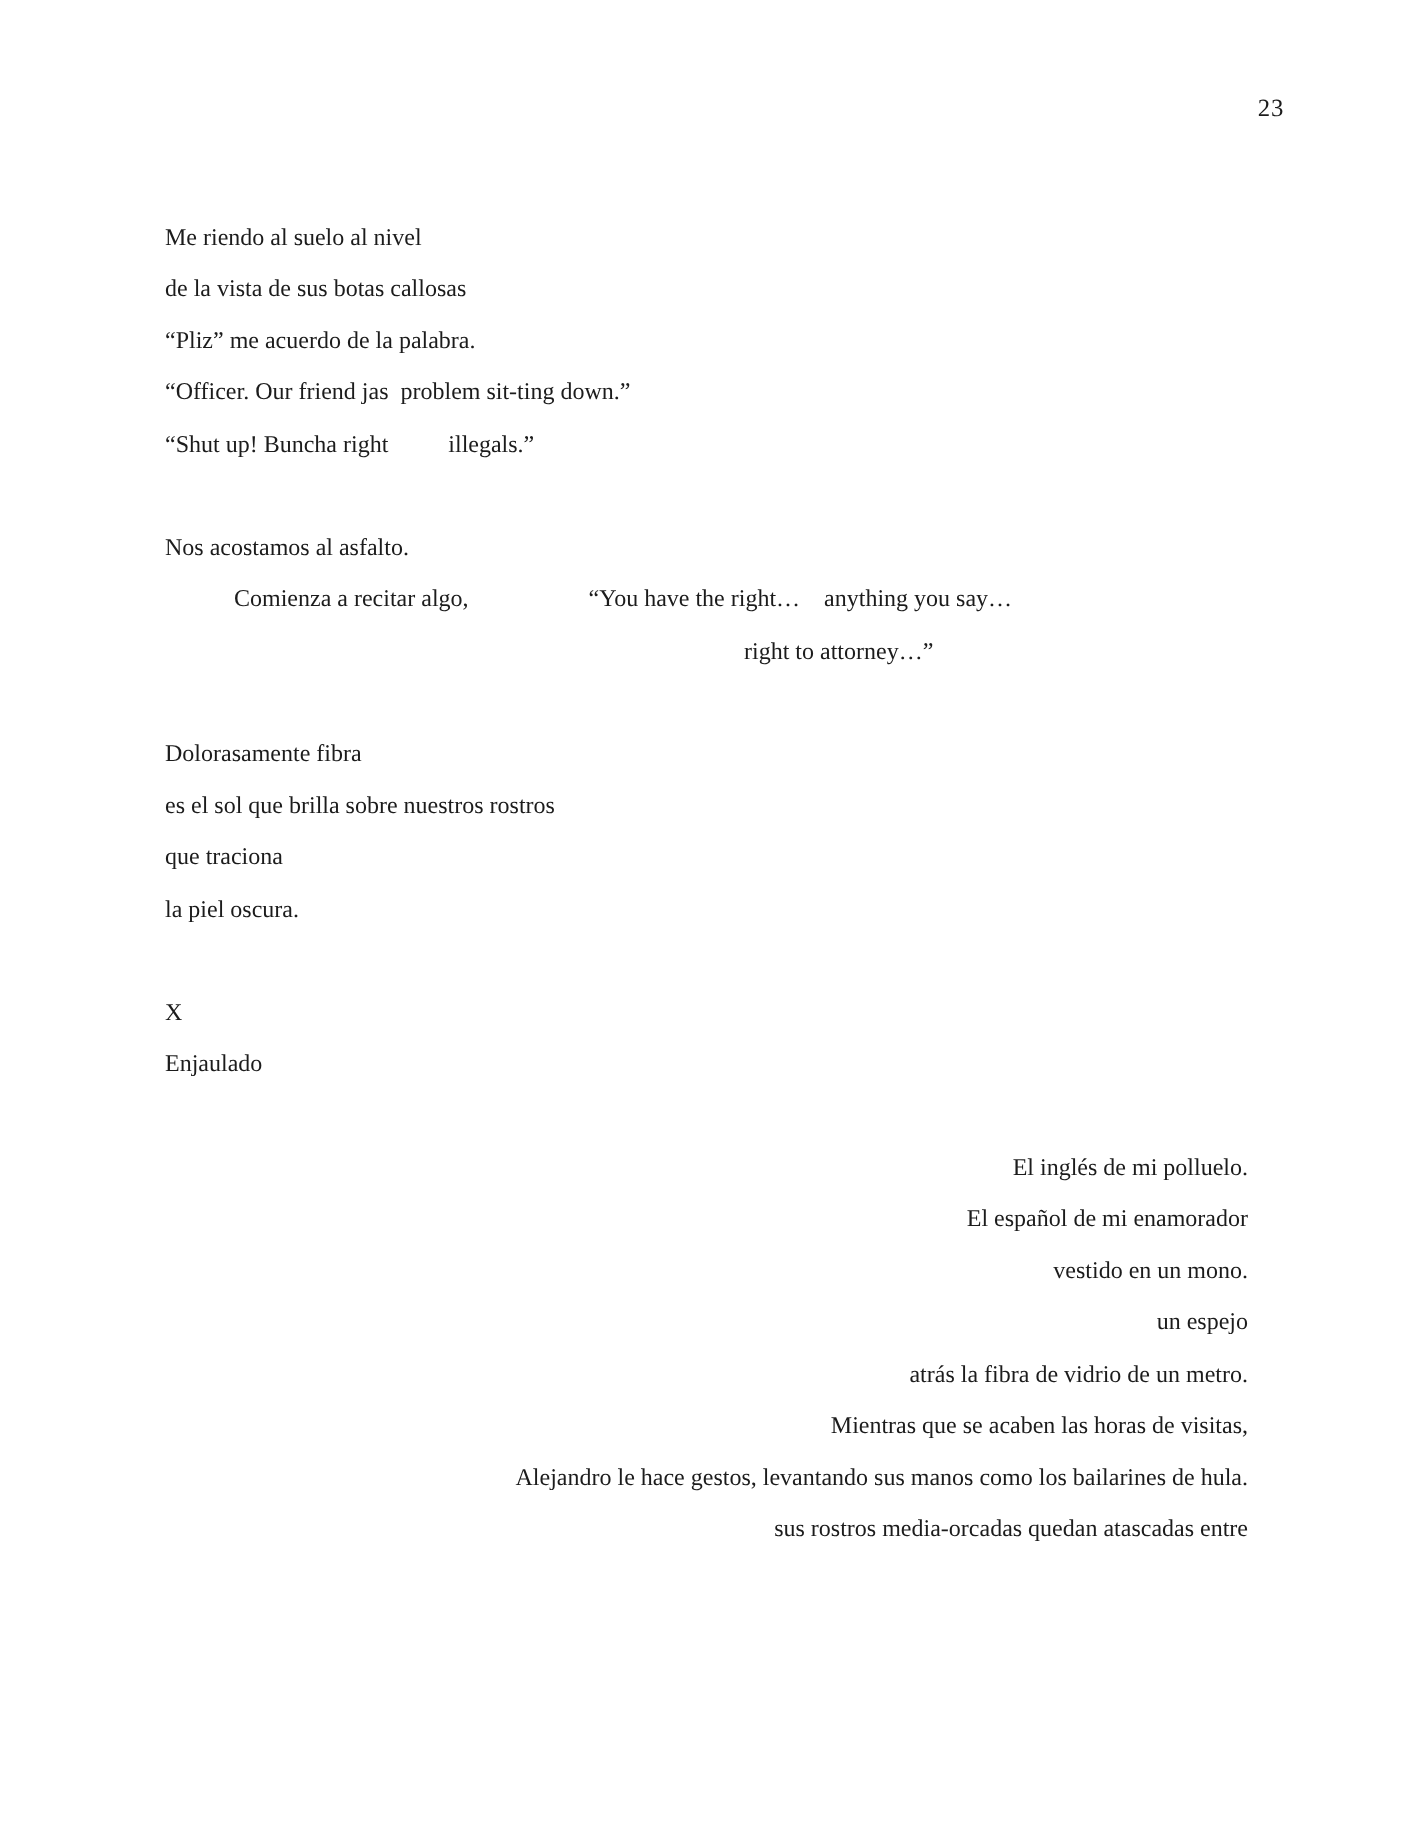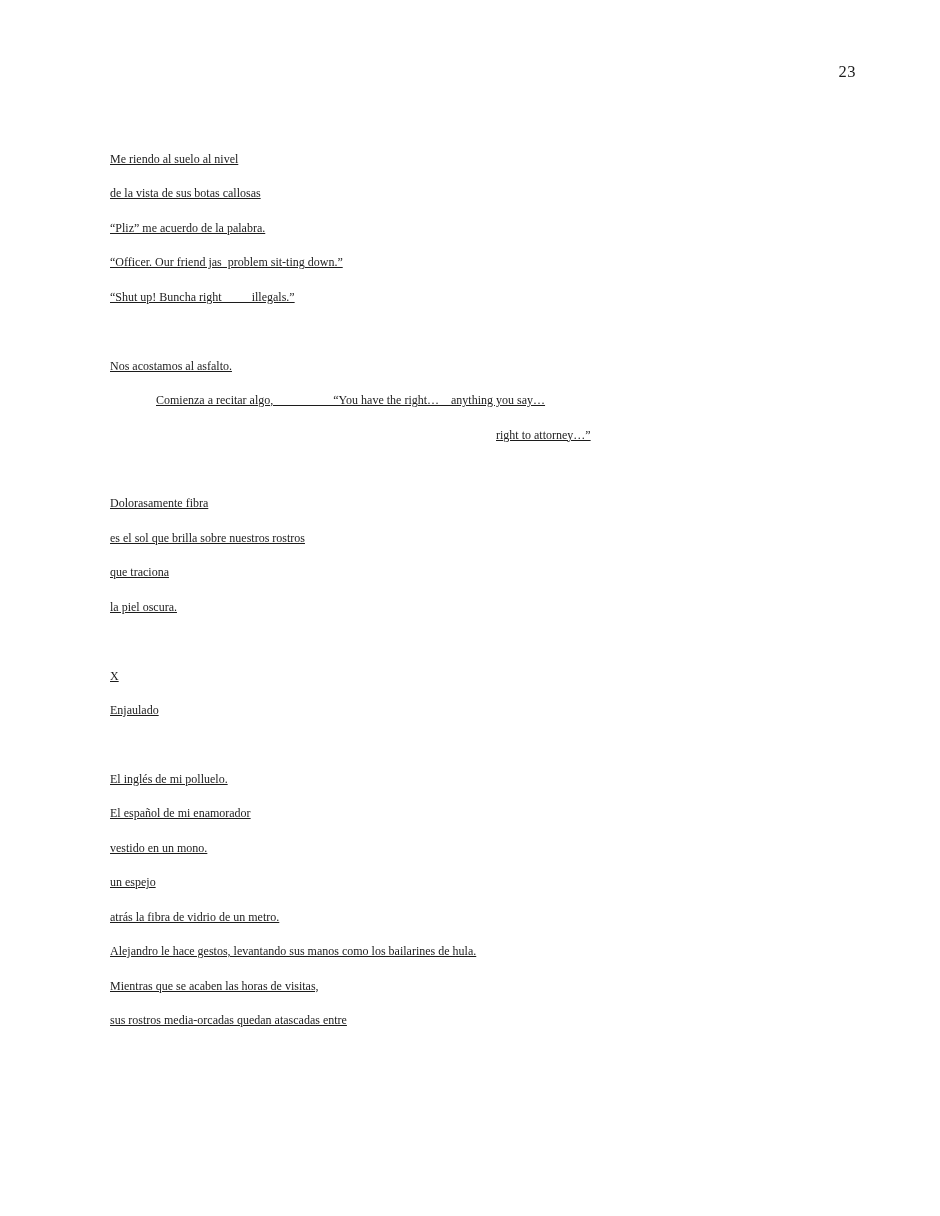--- a/index.html
+++ b/index.html
@@ -27,27 +27,26 @@
   }
   .poem-body {
     position: absolute;
     top: 142px;
     left: 110px;
     width: 722px;
   }
   .line {
     height: 34.45px;
     line-height: 34.45px;
-    font-size: 12px;
+    font-size: 16px;
     white-space: pre;
     text-align: left;
-    text-decoration: underline;
   }
   .line.center {
-    text-align: left;
+    text-align: right;
     white-space: pre;
   }
 </style>
 </head>
 <body>
 
 <div class="page" style="background: rgb(255, 255, 255); color: rgb(28, 28, 28); padding-left: 24px;">
   <div class="page-number">23</div>
   <div class="poem-body">
       <div class="line">Me riendo al suelo al nivel</div>
@@ -66,17 +65,17 @@
       <div class="line">la piel oscura.</div>
       <div class="line"></div>
       <div class="line">X</div>
       <div class="line">Enjaulado</div>
       <div class="line"></div>
       <div class="line center">El inglés de mi polluelo.</div>
       <div class="line center">El español de mi enamorador</div>
       <div class="line center">vestido en un mono.</div>
       <div class="line center">un espejo</div>
       <div class="line center">atrás la fibra de vidrio de un metro.</div>
+      <div class="line center">Mientras que se acaben las horas de visitas,</div>
       <div class="line center">Alejandro le hace gestos, levantando sus manos como los bailarines de hula.</div>
-      <div class="line center">Mientras que se acaben las horas de visitas,</div>
       <div class="line center">sus rostros media-orcadas quedan atascadas entre</div>
     </div>
 </div>
 
 </body></html>

